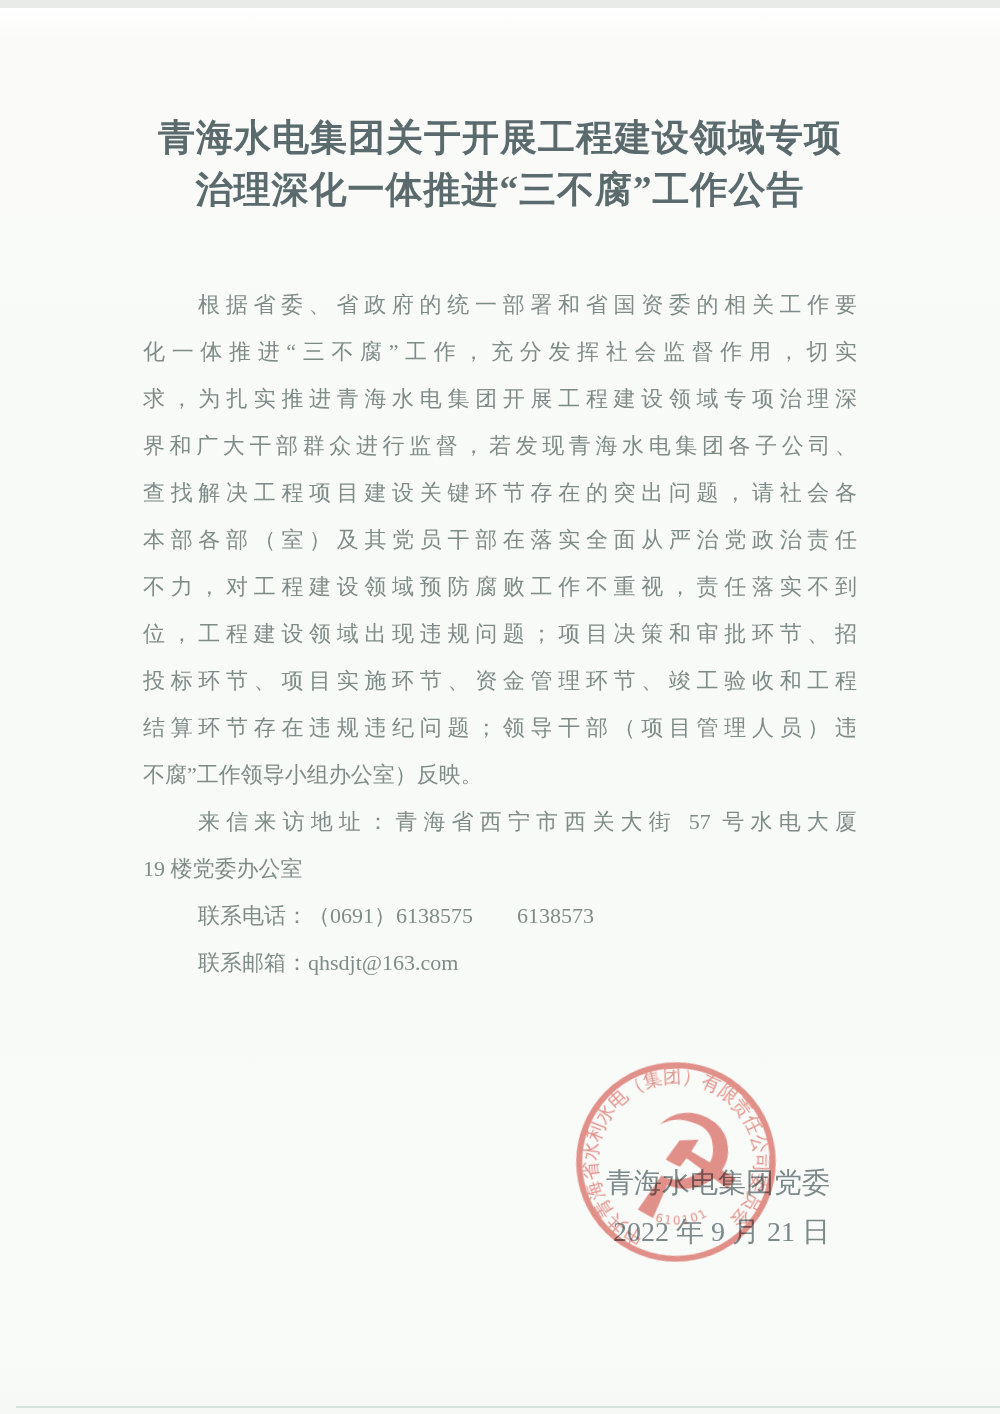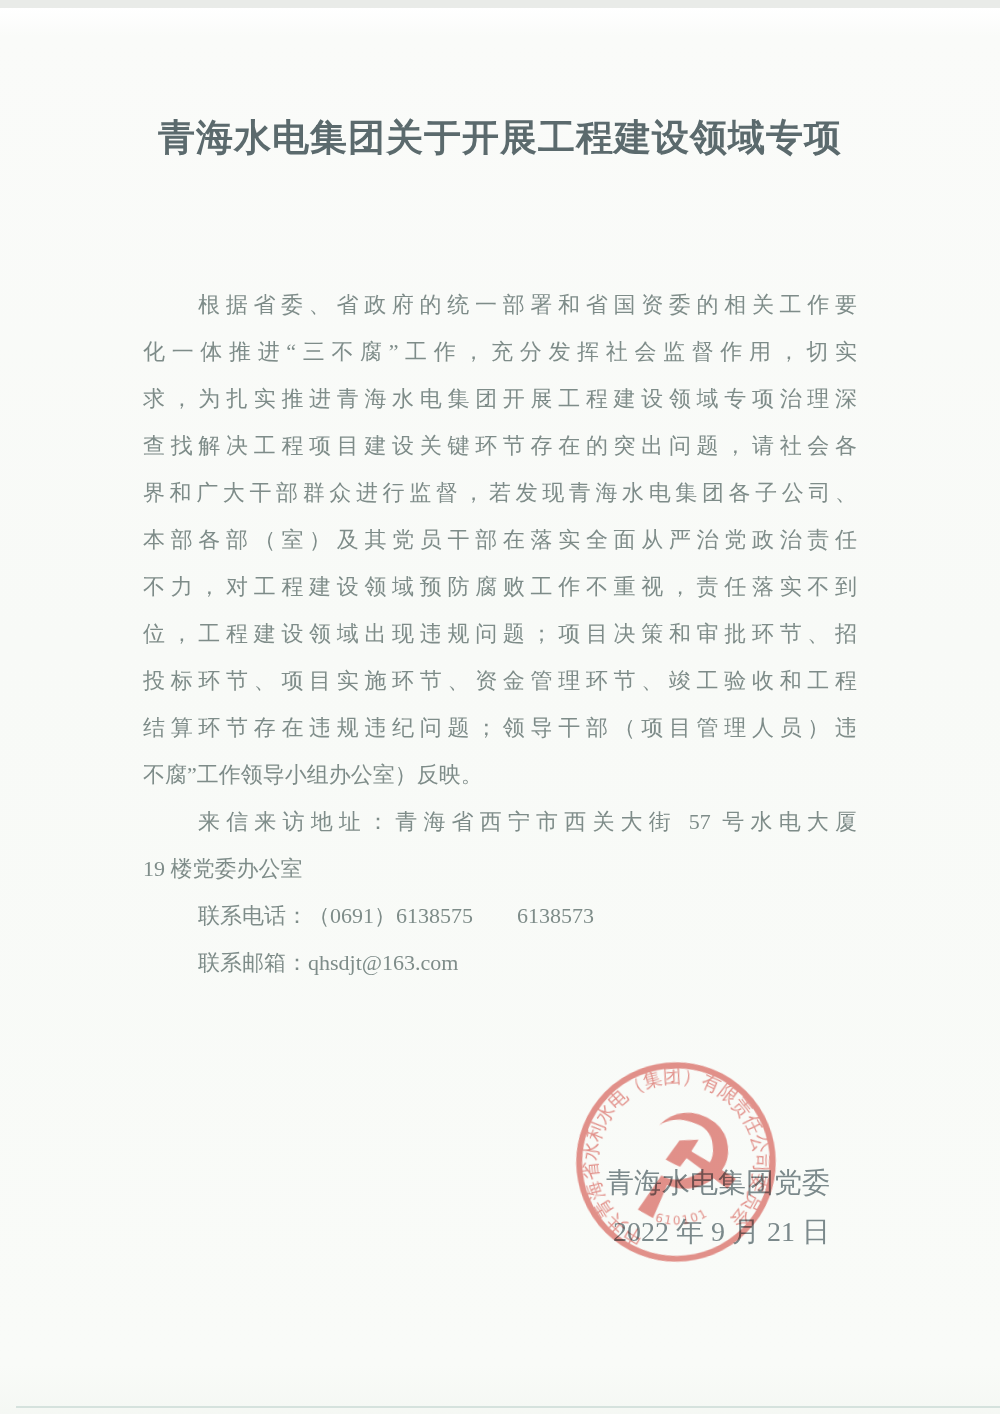--- a/index.html
+++ b/index.html
@@ -49,28 +49,29 @@
     background:#cfded8;opacity:.85;
   }
 </style>
 </head>
 <body>
 
 <div class="page">
 
   <h1 class="title">
     <span class="tline">青海水电集团关于开展工程建设领域专项</span>
+    <span class="tline">治理深化一体推进“三不腐”工作公告</span>
   </h1>
 
   <div class="body">
       <div class="line indent">根据省委、省政府的统一部署和省国资委的相关工作要</div>
       <div class="line">化一体推进“三不腐”工作，充分发挥社会监督作用，切实</div>
       <div class="line">求，为扎实推进青海水电集团开展工程建设领域专项治理深</div>
+      <div class="line">界和广大干部群众进行监督，若发现青海水电集团各子公司、</div>
       <div class="line">查找解决工程项目建设关键环节存在的突出问题，请社会各</div>
-      <div class="line">界和广大干部群众进行监督，若发现青海水电集团各子公司、</div>
       <div class="line">本部各部（室）及其党员干部在落实全面从严治党政治责任</div>
       <div class="line">不力，对工程建设领域预防腐败工作不重视，责任落实不到</div>
       <div class="line">位，工程建设领域出现违规问题；项目决策和审批环节、招</div>
       <div class="line">投标环节、项目实施环节、资金管理环节、竣工验收和工程</div>
       <div class="line">结算环节存在违规违纪问题；领导干部（项目管理人员）违</div>
       <div class="line free">不腐”工作领导小组办公室）反映。</div>
       <div class="line indent">来信来访地址：青海省西宁市西关大街 57 号水电大厦</div>
       <div class="line free">19 楼党委办公室</div>
       <div class="line indent free">联系电话：（0691）6138575　　6138573</div>
       <div class="line indent free">联系邮箱：qhsdjt@163.com</div>

